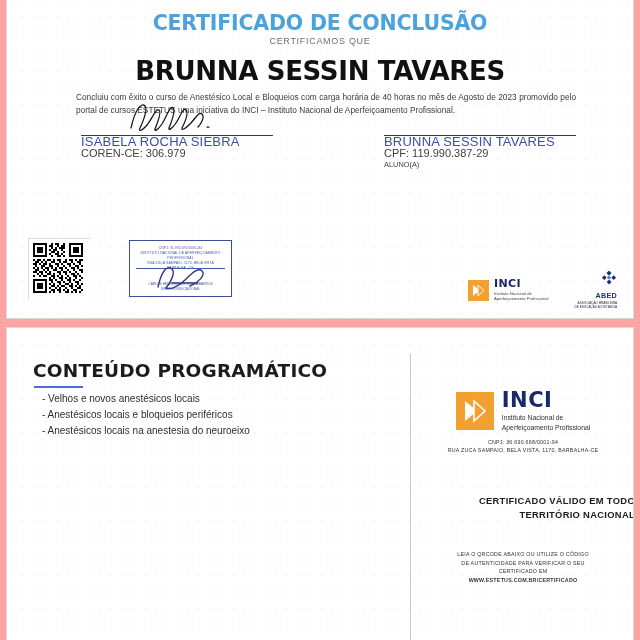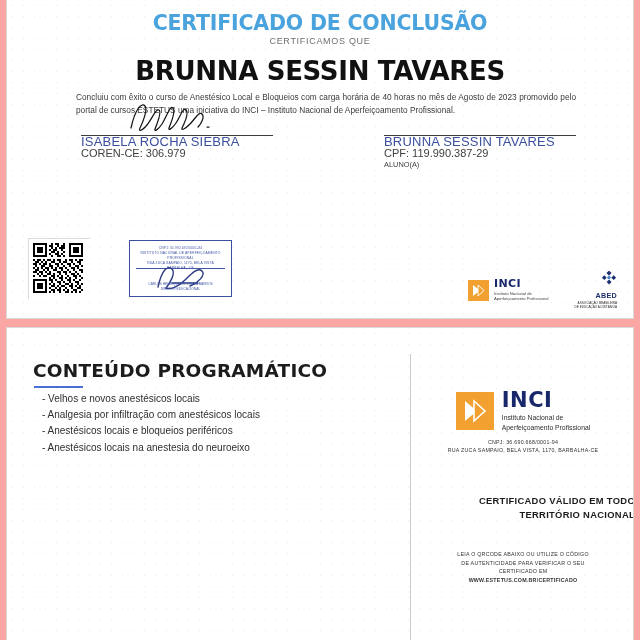--- a/index.html
+++ b/index.html
@@ -473,21 +473,20 @@
   <div class="page page-two">
     <div class="dotgrid"></div>
     <div class="sheet-inner">
 
       <div class="p2-divider"></div>
 
       <div class="content-title">CONTEÚDO PROGRAMÁTICO</div>
       <div class="content-underline"></div>
       <div class="syllabus">
         <div>- Velhos e novos anestésicos locais</div>
-        <div>- Analgesia por infiltração com anestésicos locais</div>
         <div>- Anestésicos locais e bloqueios periféricos</div>
         <div>- Anestésicos locais na anestesia do neuroeixo</div>
       </div>
 
 
       <div class="mantenedora-logo">
         <div class="mant-mark">
           <svg width="24" height="24" viewBox="0 0 24 24">
             <path d="M2,2 L2,22 L14,12 Z" fill="#ffffff"></path>
             <path d="M11,2 L11,22 L22,12 Z" fill="#f2a030" stroke="#ffffff" stroke-width="1.6"></path>

